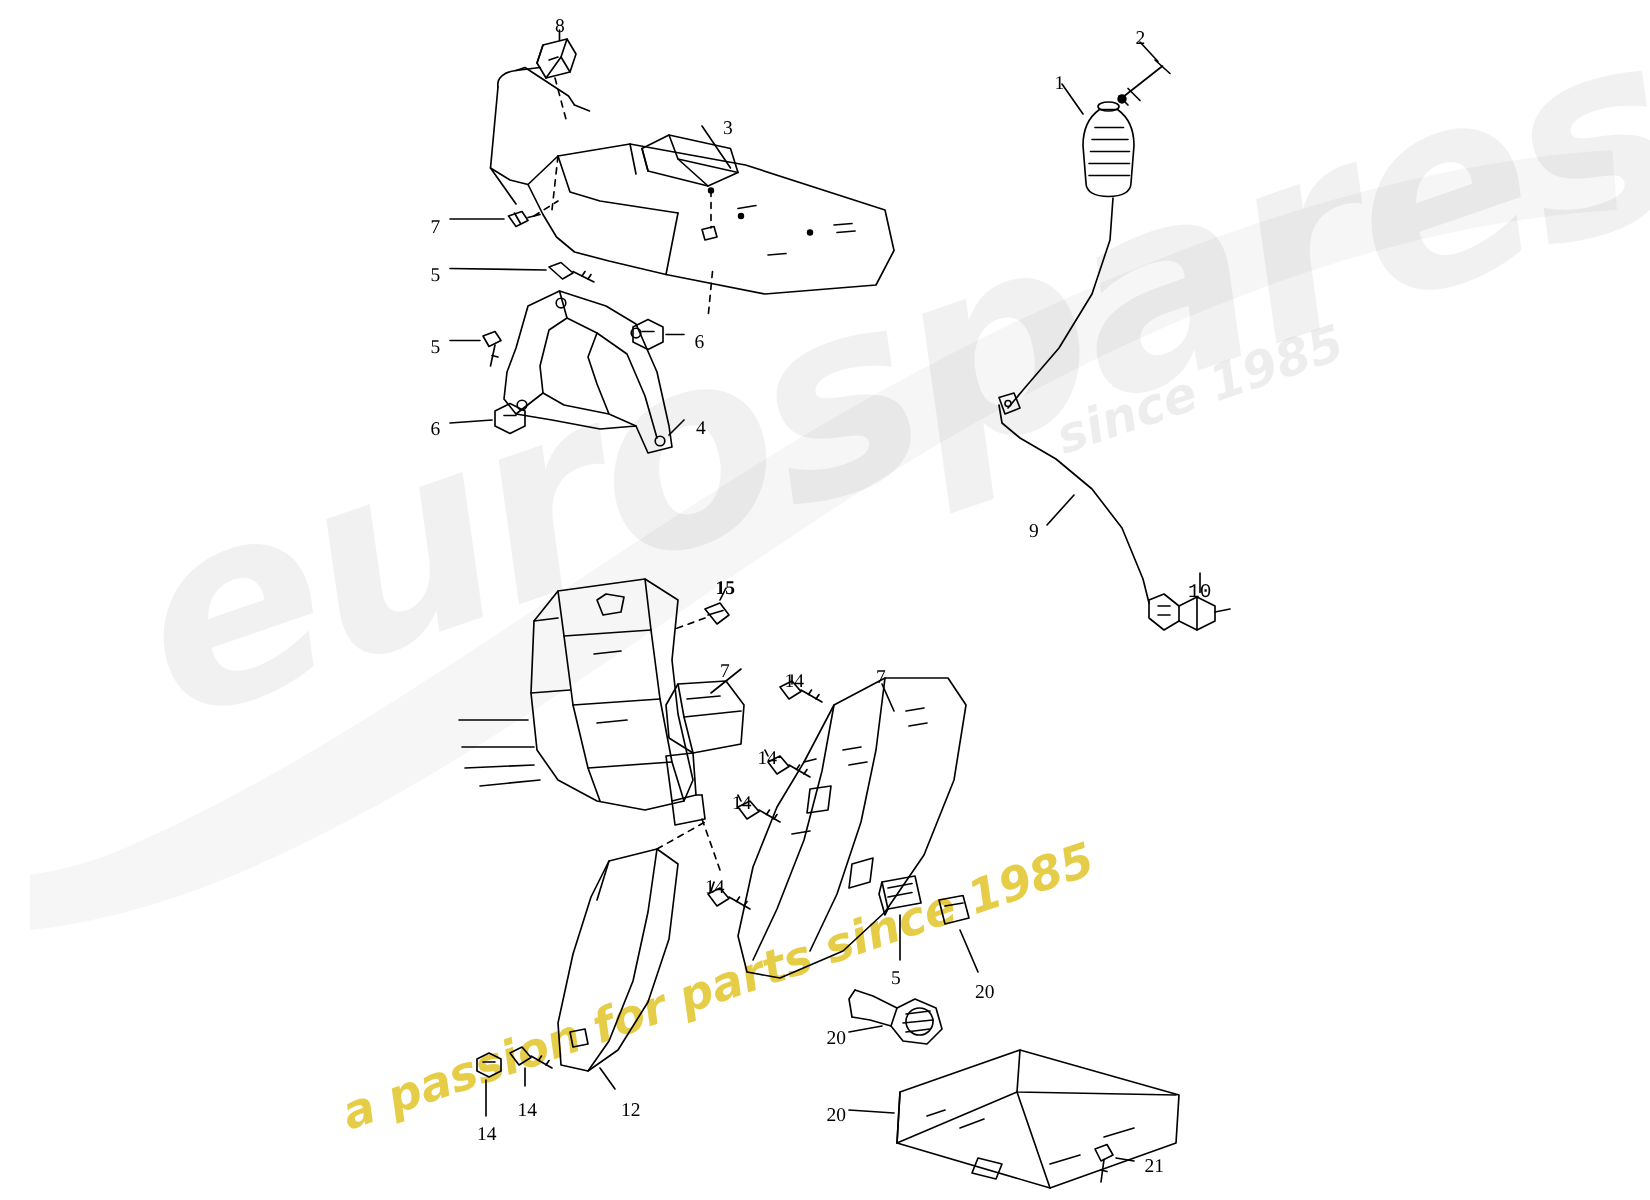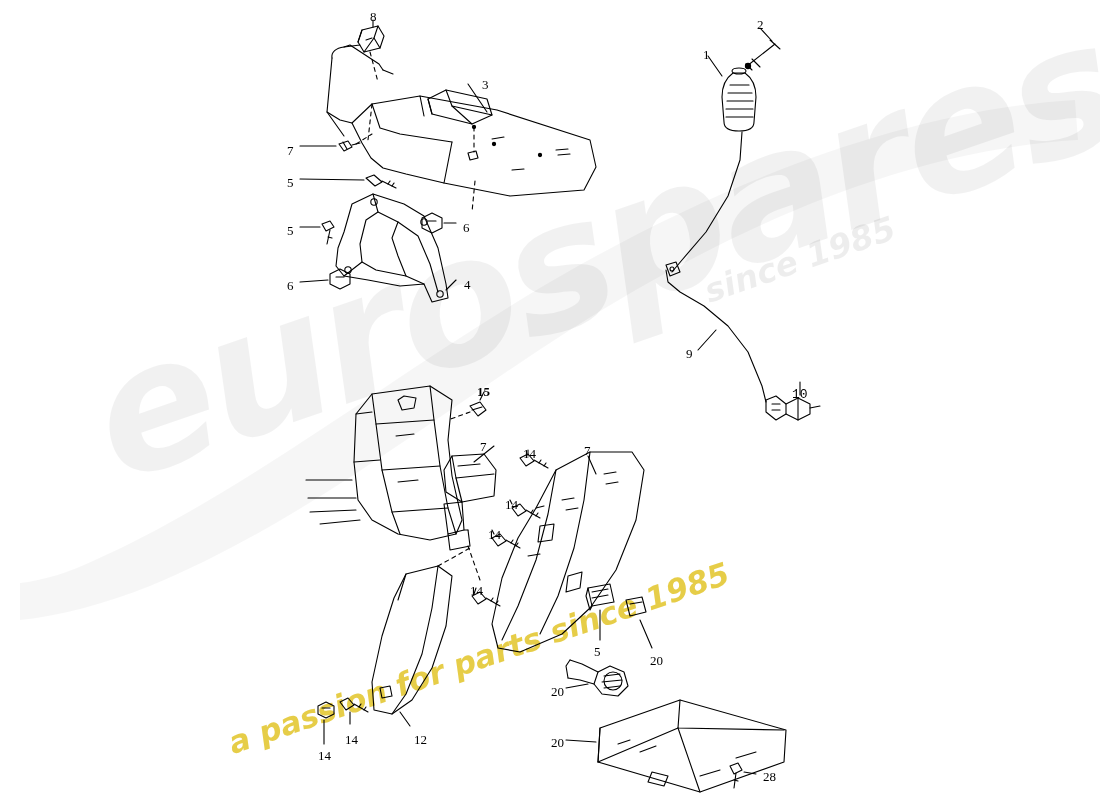--- a/index.html
+++ b/index.html
@@ -406,15 +406,15 @@
   <div class="callout" style="left:505px; top:498px;">14</div>
   <div class="callout" style="left:488px; top:528px;">14</div>
   <div class="callout" style="left:470px; top:584px;">14</div>
   <div class="callout" style="left:345px; top:733px;">14</div>
   <div class="callout" style="left:477px; top:385px;font-weight:bold;">15</div>
   <div class="callout" style="left:318px; top:749px;">14</div>
   <div class="callout" style="left:594px; top:645px;">5</div>
   <div class="callout" style="left:650px; top:654px;">20</div>
   <div class="callout" style="left:551px; top:685px;">20</div>
   <div class="callout" style="left:551px; top:736px;">20</div>
-  <div class="callout" style="left:763px; top:770px;">28</div>
+  <div class="callout" style="left:763px; top:770px;">21</div>
 
 </div>
 
 </body></html>

